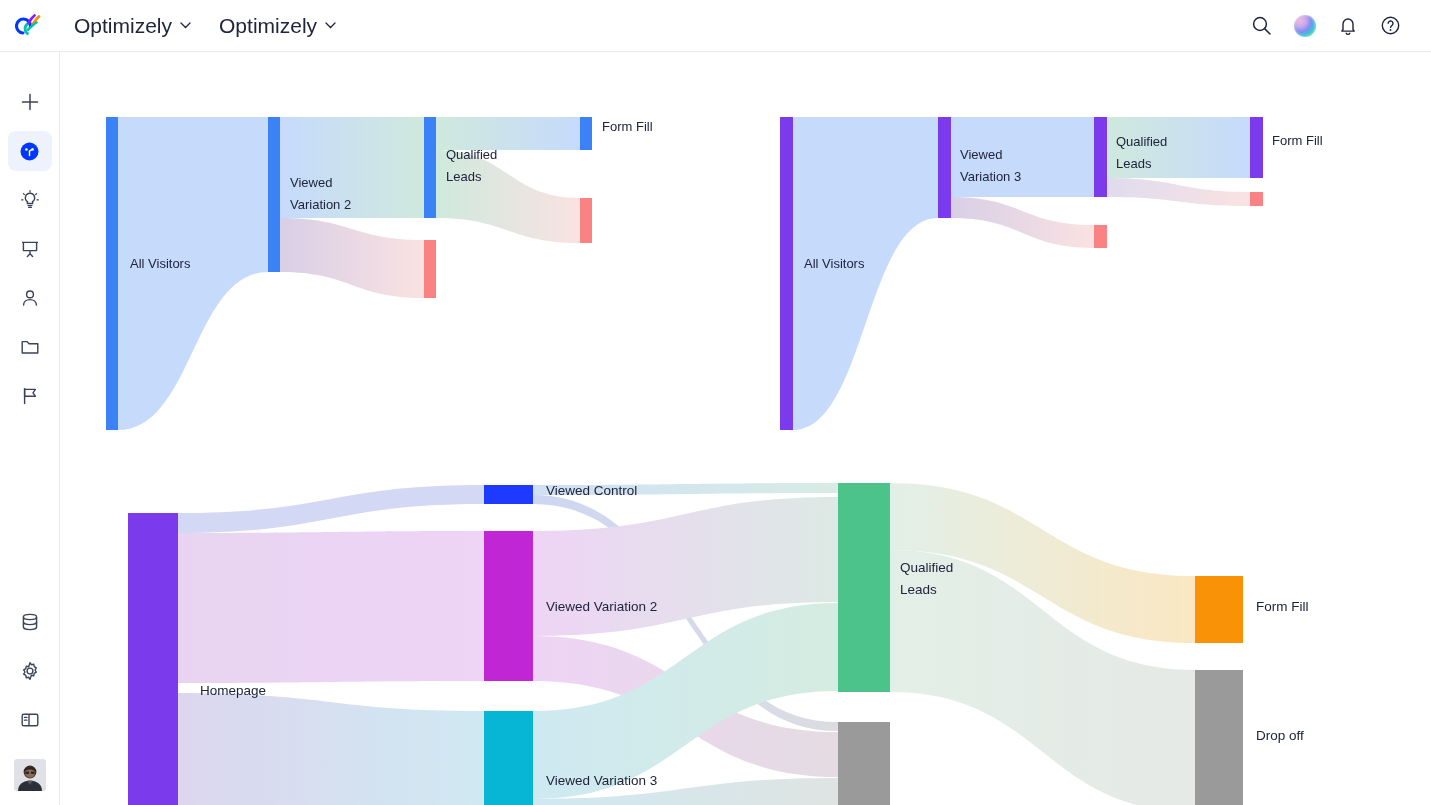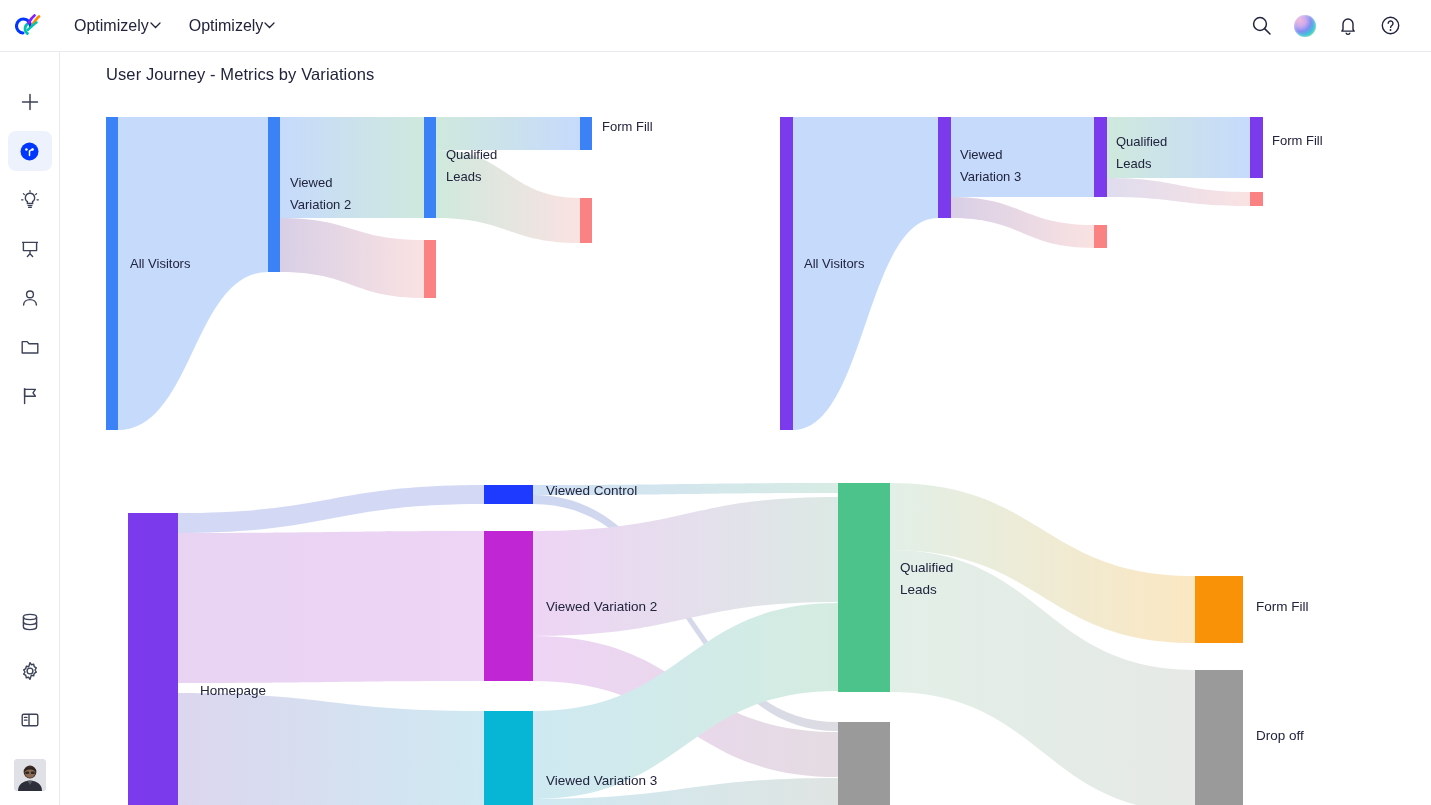--- a/index.html
+++ b/index.html
@@ -16,22 +16,22 @@
     background: #ffffff;
     border-bottom: 1px solid #e9e9ee;
     display: flex; align-items: center;
     z-index: 20;
   }
   .logo-wrap {
     width: 60px; height: 52px;
     display: flex; align-items: center; justify-content: center;
   }
   .nav-item {
-    display: flex; align-items: center; gap: 1px;
-    font-size: 16px; color: #21243d;
+    display: flex; align-items: center; gap: 8px;
+    font-size: 21px; color: #21243d;
     padding: 0 14px; height: 52px; cursor: pointer;
   }
   .nav-item:first-of-type { margin-left: 22px; }
   .chev {
     width: 11px; height: 7px; flex: none;
   }
   .topbar-right {
     margin-left: auto; display: flex; align-items: center;
     gap: 22px; padding-right: 30px;
   }
@@ -212,21 +212,20 @@
         <rect x="11.2" y="12.4" width="4" height="2.6" rx="1.1" fill="#221c19" opacity=".85"></rect>
         <rect x="16.8" y="12.4" width="4" height="2.6" rx="1.1" fill="#221c19" opacity=".85"></rect>
         <path d="M4 32c0-7 5.4-10.2 12-10.2S28 25 28 32z" fill="#2c2f3a"></path>
         <path d="M13.2 21.6h5.6l-2.8 4.4z" fill="#57595f"></path>
       </svg>
     </div>
   </div>
 </div>
 
 <div class="content">
-  <div class="page-title">User Journey - Metrics by Variations</div>
 
   <div class="sankey" style="left:0px;  top:53px;">
     <svg id="sk0" width="700" height="340">
         <defs>
           <linearGradient id="g0_0" x1="0" y1="0" x2="1" y2="0">
             <stop offset="0" stop-color="#c6dafc"></stop>
             <stop offset="1" stop-color="#c6dafc"></stop>
           </linearGradient>
           <linearGradient id="g0_1" x1="0" y1="0" x2="1" y2="0">
             <stop offset="0" stop-color="#c6dafc"></stop>

